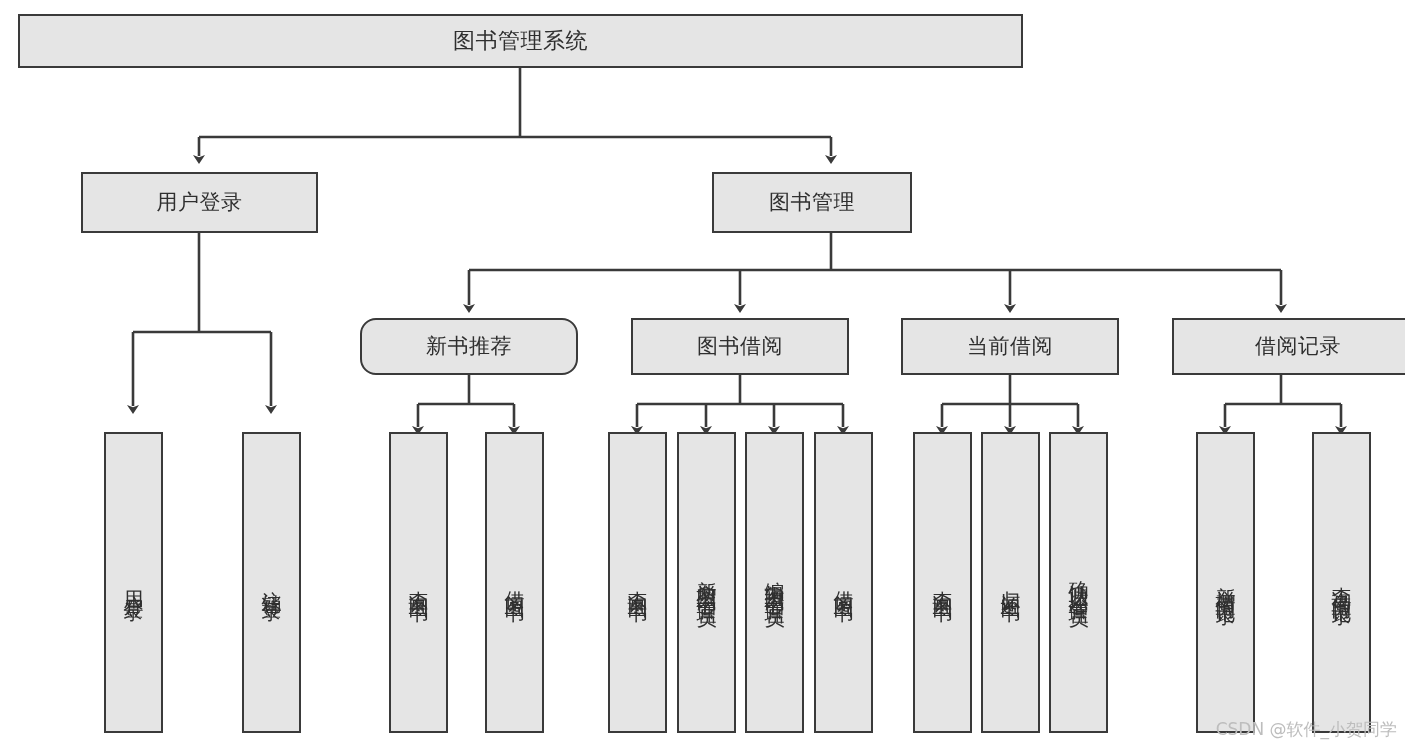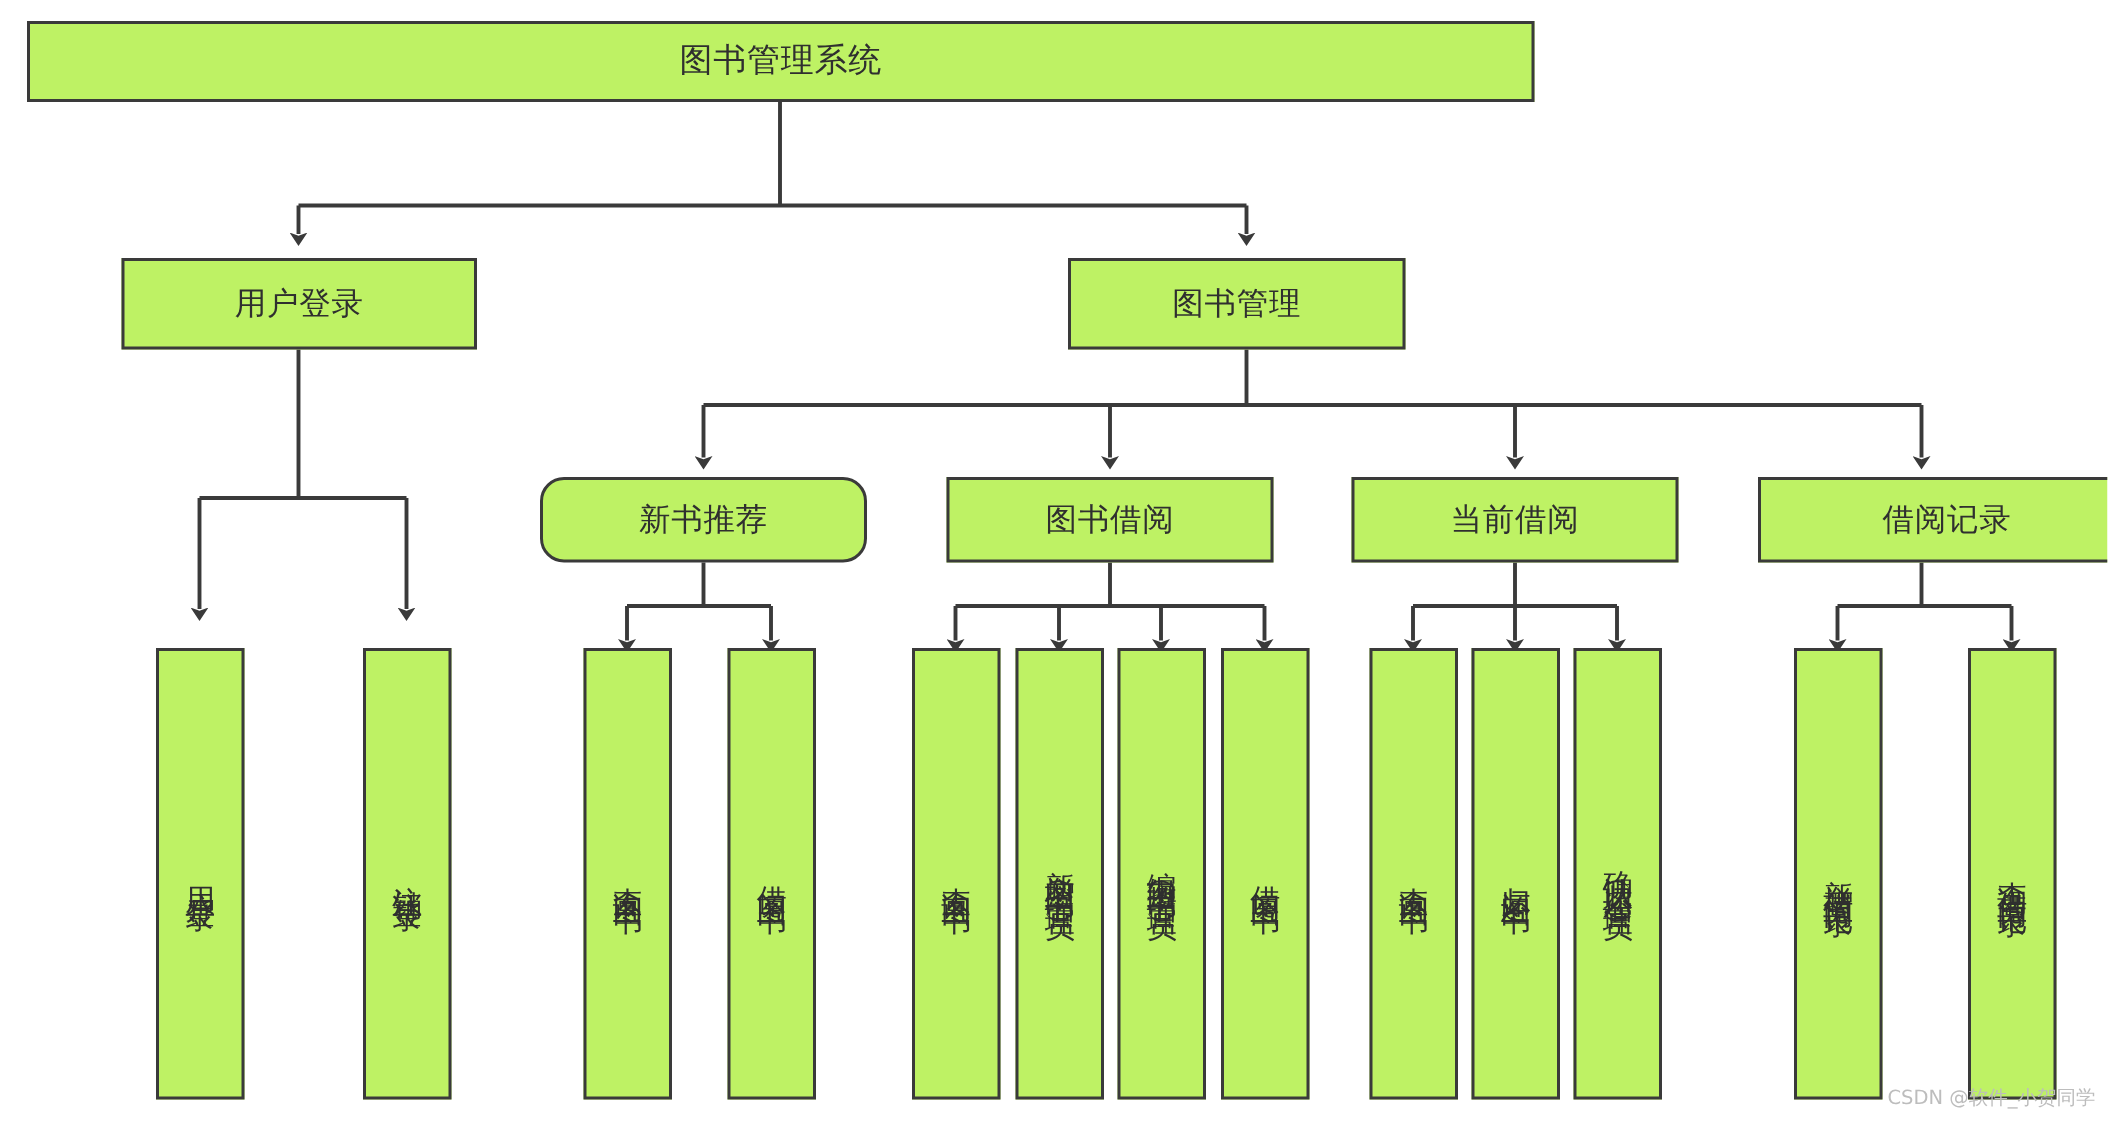--- a/index.html
+++ b/index.html
@@ -18,21 +18,21 @@
   svg.edges{
     position:absolute;
     left:0; top:0;
     width:1405px;
     height:747px;
     pointer-events:none;
   }
   .node{
     position:absolute;
     box-sizing:border-box;
-    background:#bef264;
+    background:#e5e5e5;
     border:2px solid #3a3a3a;
     display:flex;
     align-items:center;
     justify-content:center;
     text-align:center;
   }
   .node .lbl{
     font-size:21px;
     line-height:1.15;
     color:#2f2f2f;
@@ -53,21 +53,21 @@
     font-size:20px;
     line-height:1.05;
     letter-spacing:4px;
     white-space:normal;
     max-height:272px;
   }
   .watermark{
     position:absolute;
     right:8px;
     bottom:6px;
-    font-size:13px;
+    font-size:17px;
     color:#bdbdbd;
     white-space:nowrap;
     user-select:none;
     margin-top:38px;
   }
 </style>
 </head>
 <body>
 
 <div id="canvas">
@@ -125,21 +125,21 @@
   </svg>
 
   <div class="node root" style="left:18px;top:14px;width:1005px;height:54px;">
     <span class="lbl">图书管理系统</span>
   </div>
 
   <div class="node lvl2" style="left:81px;top:172px;width:237px;height:61px;">
     <span class="lbl">用户登录</span>
   </div>
 
-  <div class="node lvl2" style="left:712px;top:172px;width:225px;height:61px;">
+  <div class="node lvl2" style="left:712px;top:172px;width:200px;height:61px;">
     <span class="lbl">图书管理</span>
   </div>
 
   <div class="node lvl3" style="left:360px;top:318px;width:218px;height:57px;border-radius:16px;">
     <span class="lbl">新书推荐</span>
   </div>
 
   <div class="node lvl3" style="left:631px;top:318px;width:218px;height:57px;justify-content:center;">
     <span class="lbl">图书借阅</span>
   </div>

